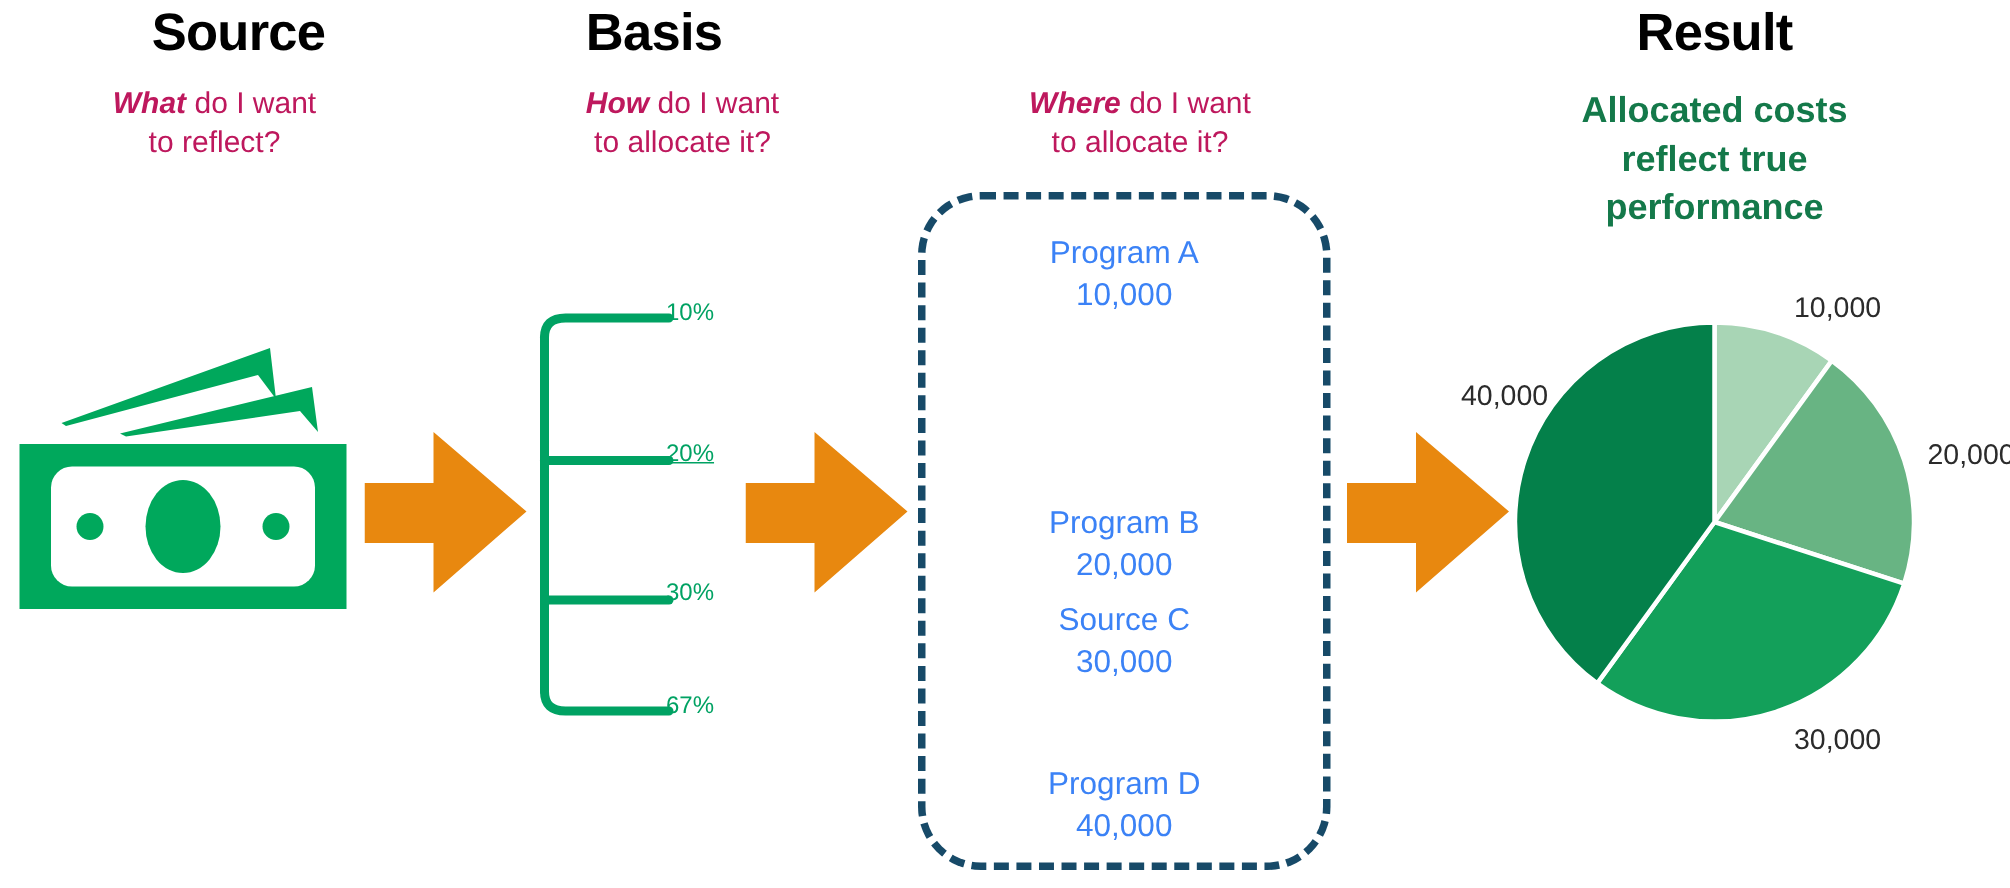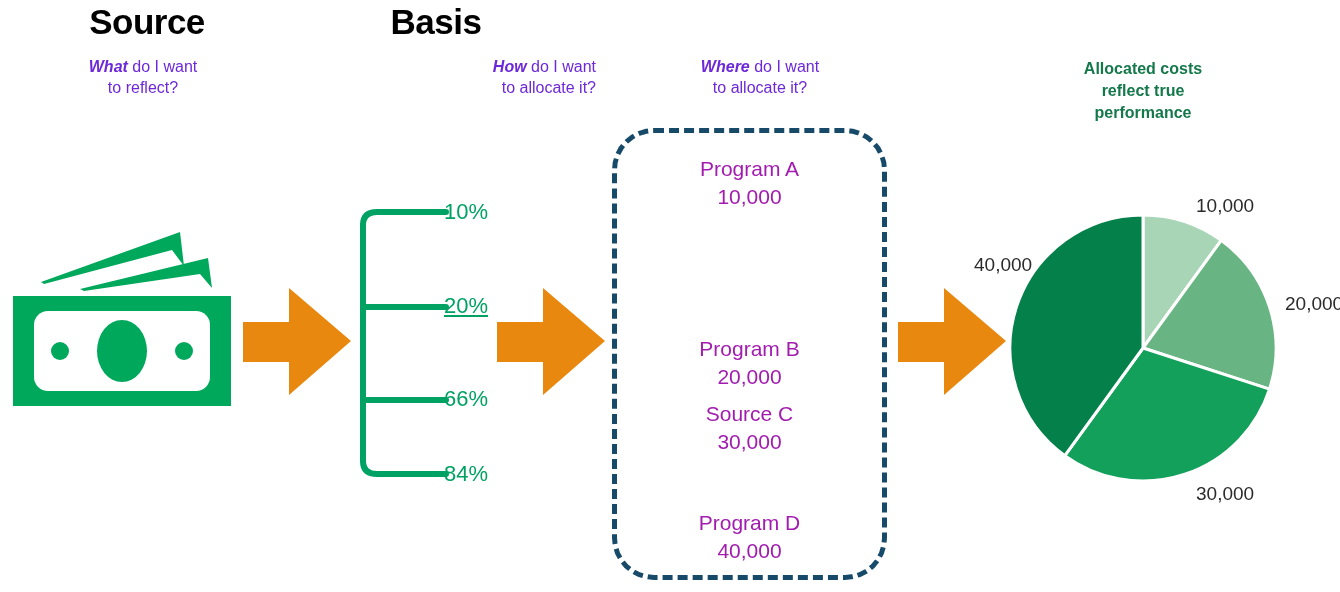--- a/index.html
+++ b/index.html
@@ -27,67 +27,67 @@
     font-weight: bold;
     font-size: 35px;
     letter-spacing: -0.5px;
     color: #000000;
     line-height: 1;
     white-space: nowrap;
   }
   .col-sub {
     position: absolute;
     text-align: center;
-    font-size: 16px;
+    font-size: 20px;
     line-height: 1.32;
-    color: #6d28d9;
+    color: #be185d;
   }
   .col-sub .lead {
     font-weight: bold;
     font-style: italic;
   }
   .col-sub.result-sub {
     font-weight: bold;
     color: #14794a;
     font-style: normal;
     line-height: 1.36;
-    font-size: 16px;
+    font-size: 24px;
   }
 
   
   .money-icon { position: absolute; }
 
   
   .arrow { position: absolute; }
 
   
   .bracket { position: absolute; }
   .pct-label {
     position: absolute;
-    font-size: 22px;
+    font-size: 16px;
     font-weight: 500;
     color: #00a263;
     white-space: nowrap;
     line-height: 1;
   }
 
   
   .target-box {
     position: absolute;
     border: 5px dashed #174a68;
     border-radius: 42px;
     box-sizing: border-box;
     background: transparent;
   }
   .program-item {
     position: absolute;
     width: 100%;
     text-align: center;
     font-size: 21px;
-    color: #a21caf;
+    color: #3b82f6;
     line-height: 1.32;
     left: 0;
   }
   .program-item .pname { display: block; }
   .program-item .pval  { display: block; }
 
   
   .pie-wrap { position: absolute; }
   .pie-label {
     position: absolute;
@@ -95,37 +95,38 @@
     color: #2b2b2b;
     white-space: nowrap;
     line-height: 1;
   }
 </style>
 </head>
 <body>
 
 <div id="canvas">
 
-  <div class="col-title" style="left:4px; top:4px; width:286px;">Source</div>
+  <div class="col-title" style="left:16px; top:4px; width:286px;">Source</div>
   <div class="col-sub" style="left:0px; top:56px; width:286px;">
     <span class="lead">What</span><span> do I want</span><br>
     <span>to reflect?</span>
   </div>
 
   <div class="col-title" style="left:307px; top:4px; width:258px;">Basis</div>
-  <div class="col-sub" style="left:338px; top:56px; width:258px;text-align:right;">
+  <div class="col-sub" style="left:326px; top:56px; width:258px;">
     <span class="lead">How</span><span> do I want</span><br>
     <span>to allocate it?</span>
   </div>
 
   <div class="col-sub" style="left:615px; top:56px; width:290px;">
     <span class="lead">Where</span><span> do I want</span><br>
     <span>to allocate it?</span>
   </div>
 
+  <div class="col-title" style="left:1000px; top:4px; width:286px;">Result</div>
   <div class="col-sub result-sub" style="left:1000px; top:58px; width:286px;">
     <span>Allocated costs</span><br>
     <span>reflect true</span><br>
     <span>performance</span>
   </div>
 
   <div class="money-icon" style="left:8px; top:228px; width:240px; height:180px;">
     <svg width="240" height="180" viewBox="0 0 240 180" xmlns="http://www.w3.org/2000/svg">
 
       <path d="M33 54 L172 4 L176 38 L164 22 L36 56 Z" fill="#00a85c"></path>
@@ -158,22 +159,22 @@
 
       <path d="M5 107 L88 107"></path>
 
       <path d="M5 200 L88 200"></path>
 
       <path d="M5 261 Q5 274 19 274 L88 274"></path>
     </svg>
   </div>
   <div class="pct-label" style="left:444px; top:201px;">10%</div>
   <div class="pct-label" style="left:444px; top:295px;text-decoration:underline;">20%</div>
-  <div class="pct-label" style="left:444px; top:388px;">66%</div>
-  <div class="pct-label" style="left:444px; top:463px;">84%</div>
+  <div class="pct-label" style="left:444px; top:388px;">30%</div>
+  <div class="pct-label" style="left:444px; top:463px;">67%</div>
 
   <div class="arrow" style="left:497px; top:288px; width:112px; height:108px;">
     <svg width="112" height="108" viewBox="0 0 112 108" xmlns="http://www.w3.org/2000/svg">
       <path d="M0 34 L46 34 L46 0 L108 53 L46 107 L46 74 L0 74 Z" fill="#e8880f"></path>
     </svg>
   </div>
 
   <div class="target-box" style="left:612px; top:128px; width:275px; height:452px;">
     <div class="program-item" style="top:22px;">
       <span class="pname">Program A</span>

